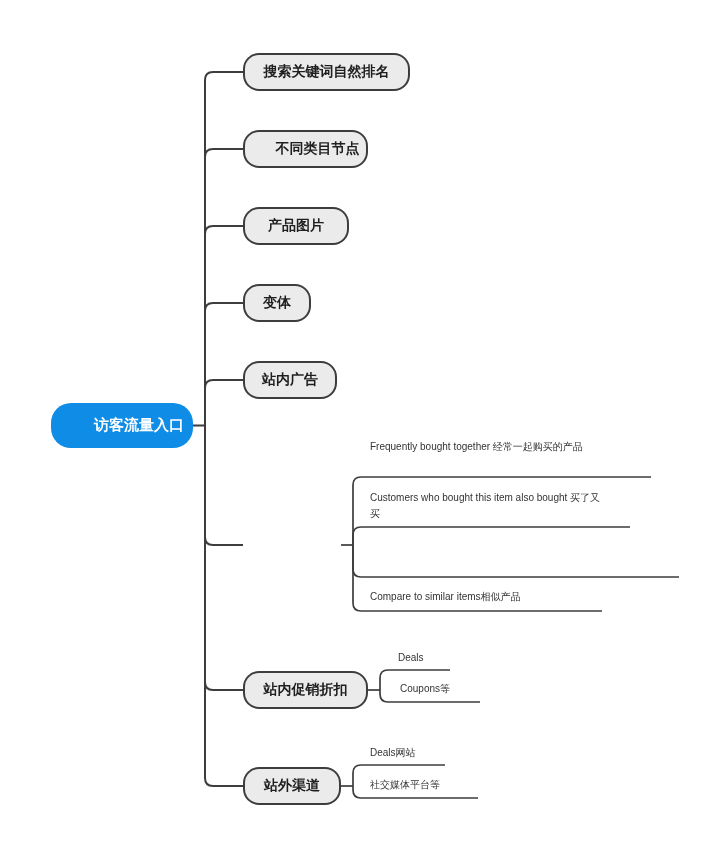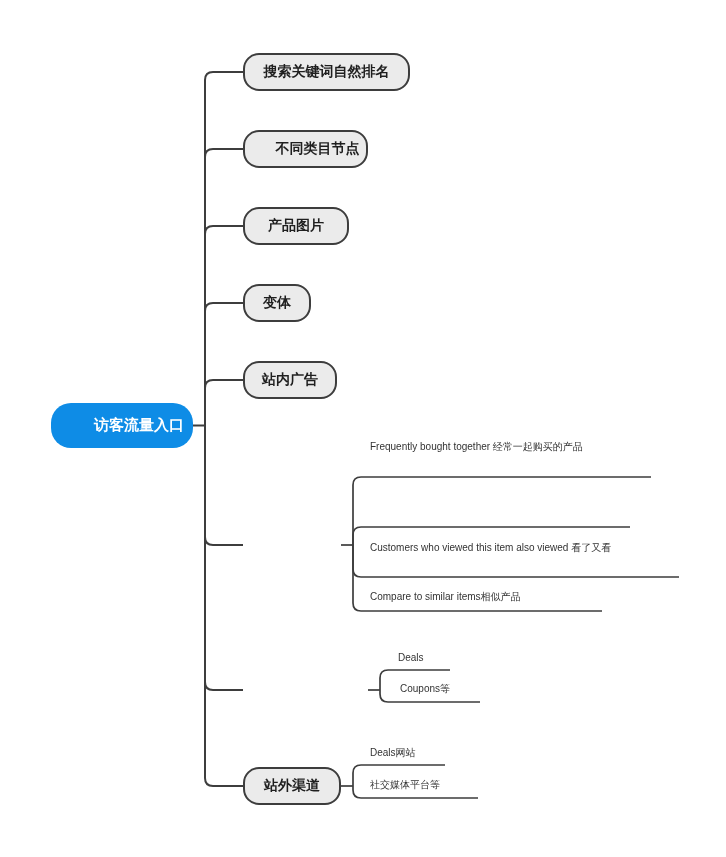--- a/index.html
+++ b/index.html
@@ -107,26 +107,29 @@
   </div>
   <div class="node node-branch" style="left:243px; top:207px; width:106px;">
     <span>产品图片</span>
   </div>
   <div class="node node-branch" style="left:243px; top:284px; width:68px;">
     <span>变体</span>
   </div>
   <div class="node node-branch" style="left:243px; top:361px; width:94px;">
     <span>站内广告</span>
   </div>
+  <div class="node node-branch" style="left:243px; top:671px; width:125px;">
+    <span>站内促销折扣</span>
+  </div>
   <div class="node node-branch" style="left:243px; top:767px; width:98px;">
     <span>站外渠道</span>
   </div>
 
   <div class="leaf" style="left:370px; top:439px; width:285px;">Frequently bought together 经常一起购买的产品</div>
-  <div class="leaf" style="left:370px; top:540px; width:295px;">Customers who viewed this item also viewed 看了又看</div>
+  <div class="leaf" style="left:370px; top:490px; width:235px;">Customers who bought this item also bought 买了又买</div>
   <div class="leaf nowrap" style="left:370px; top:589px;">Compare to similar items相似产品</div>
 
   <div class="leaf nowrap" style="left:398px; top:650px;">Deals</div>
   <div class="leaf nowrap" style="left:400px; top:681px;">Coupons等</div>
 
   <div class="leaf nowrap" style="left:370px; top:745px;">Deals网站</div>
   <div class="leaf nowrap" style="left:370px; top:777px;">社交媒体平台等</div>
 
 </div>
 

